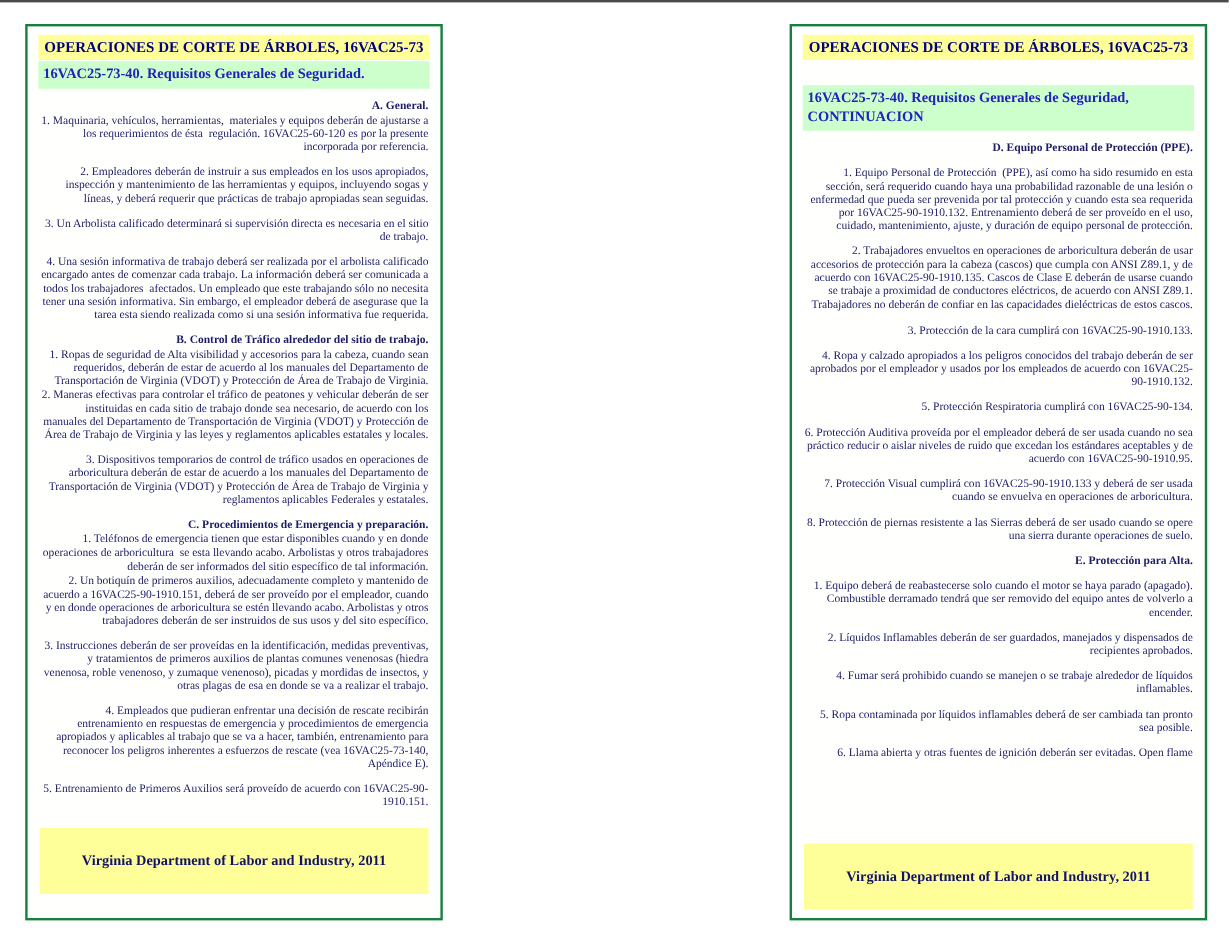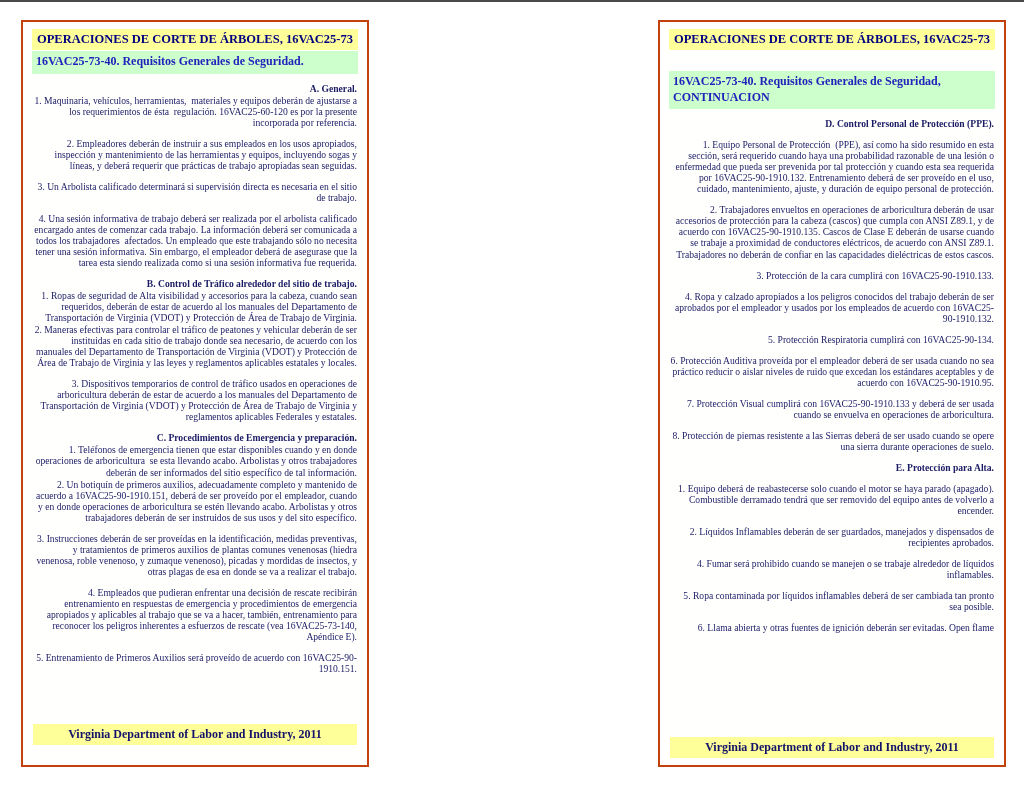--- a/index.html
+++ b/index.html
@@ -17,21 +17,21 @@
     position: absolute;
     top: 0; left: 0;
     width: 1024px; height: 2px;
     background: #4a4a4a;
   }
   .panel {
     position: absolute;
     top: 20px;
     width: 348px;
     height: 747px;
-    border: 2px solid #c2410c;
+    border: 2px solid #15803d;
     background: #fffffd;
     box-sizing: border-box;
     display: flex;
     flex-direction: column;
     padding: 7px 9px 5px 9px;
   }
   .panel.left  { left: 21px; }
   .panel.right { left: 658px; }
 
   .title-bar {
@@ -67,21 +67,21 @@
   .block { margin: 0 0 10px 0; }
   .para  { margin: 1px; white-space: pre-wrap; text-align: right; }
   .para.bold { font-weight: bold; }
 
   .footer-bar {
     background: #ffff99;
     color: #12126a;
     font-weight: bold;
     font-size: 12px;
     text-align: center;
-    padding: 3px 0;
+    padding: 20px 0;
     flex: 0 0 auto;
   }
   .panel.left  .footer-bar { margin: 0 1px 15px 1px; }
   .panel.right .footer-bar { margin: 0 1px 2px 1px; }
 </style>
 </head>
 <body>
 
 <div>
 
@@ -129,21 +129,21 @@
       </div>
     <div class="footer-bar">Virginia Department of Labor and Industry, 2011</div>
   </section>
 
   <section class="panel right">
     <div class="title-bar">OPERACIONES DE CORTE DE ÁRBOLES, 16VAC25-73</div>
     <div class="subtitle-bar">16VAC25-73-40. Requisitos  Generales de Seguridad,
 CONTINUACION</div>
     <div class="content">
         <div class="block">
-          <p class="para bold">D. Control Personal de Protección (PPE).</p>
+          <p class="para bold">D. Equipo Personal de Protección (PPE).</p>
         </div>
         <div class="block">
           <p class="para">1. Equipo Personal de Protección  (PPE), así como ha sido resumido en esta sección, será requerido cuando haya una probabilidad razonable de una lesión o enfermedad que pueda ser prevenida por tal protección y cuando esta sea requerida por 16VAC25-90-1910.132. Entrenamiento deberá de ser proveído en el uso, cuidado, mantenimiento, ajuste, y duración de equipo personal de protección.</p>
         </div>
         <div class="block">
           <p class="para">2. Trabajadores envueltos en operaciones de arboricultura deberán de usar accesorios de protección para la cabeza (cascos) que cumpla con ANSI Z89.1, y de acuerdo con 16VAC25-90-1910.135. Cascos de Clase E deberán de usarse cuando se trabaje a proximidad de conductores eléctricos, de acuerdo con ANSI Z89.1. Trabajadores no deberán de confiar en las capacidades dieléctricas de estos cascos.</p>
         </div>
         <div class="block">
           <p class="para">3. Protección de la cara cumplirá con 16VAC25-90-1910.133.</p>
         </div>

